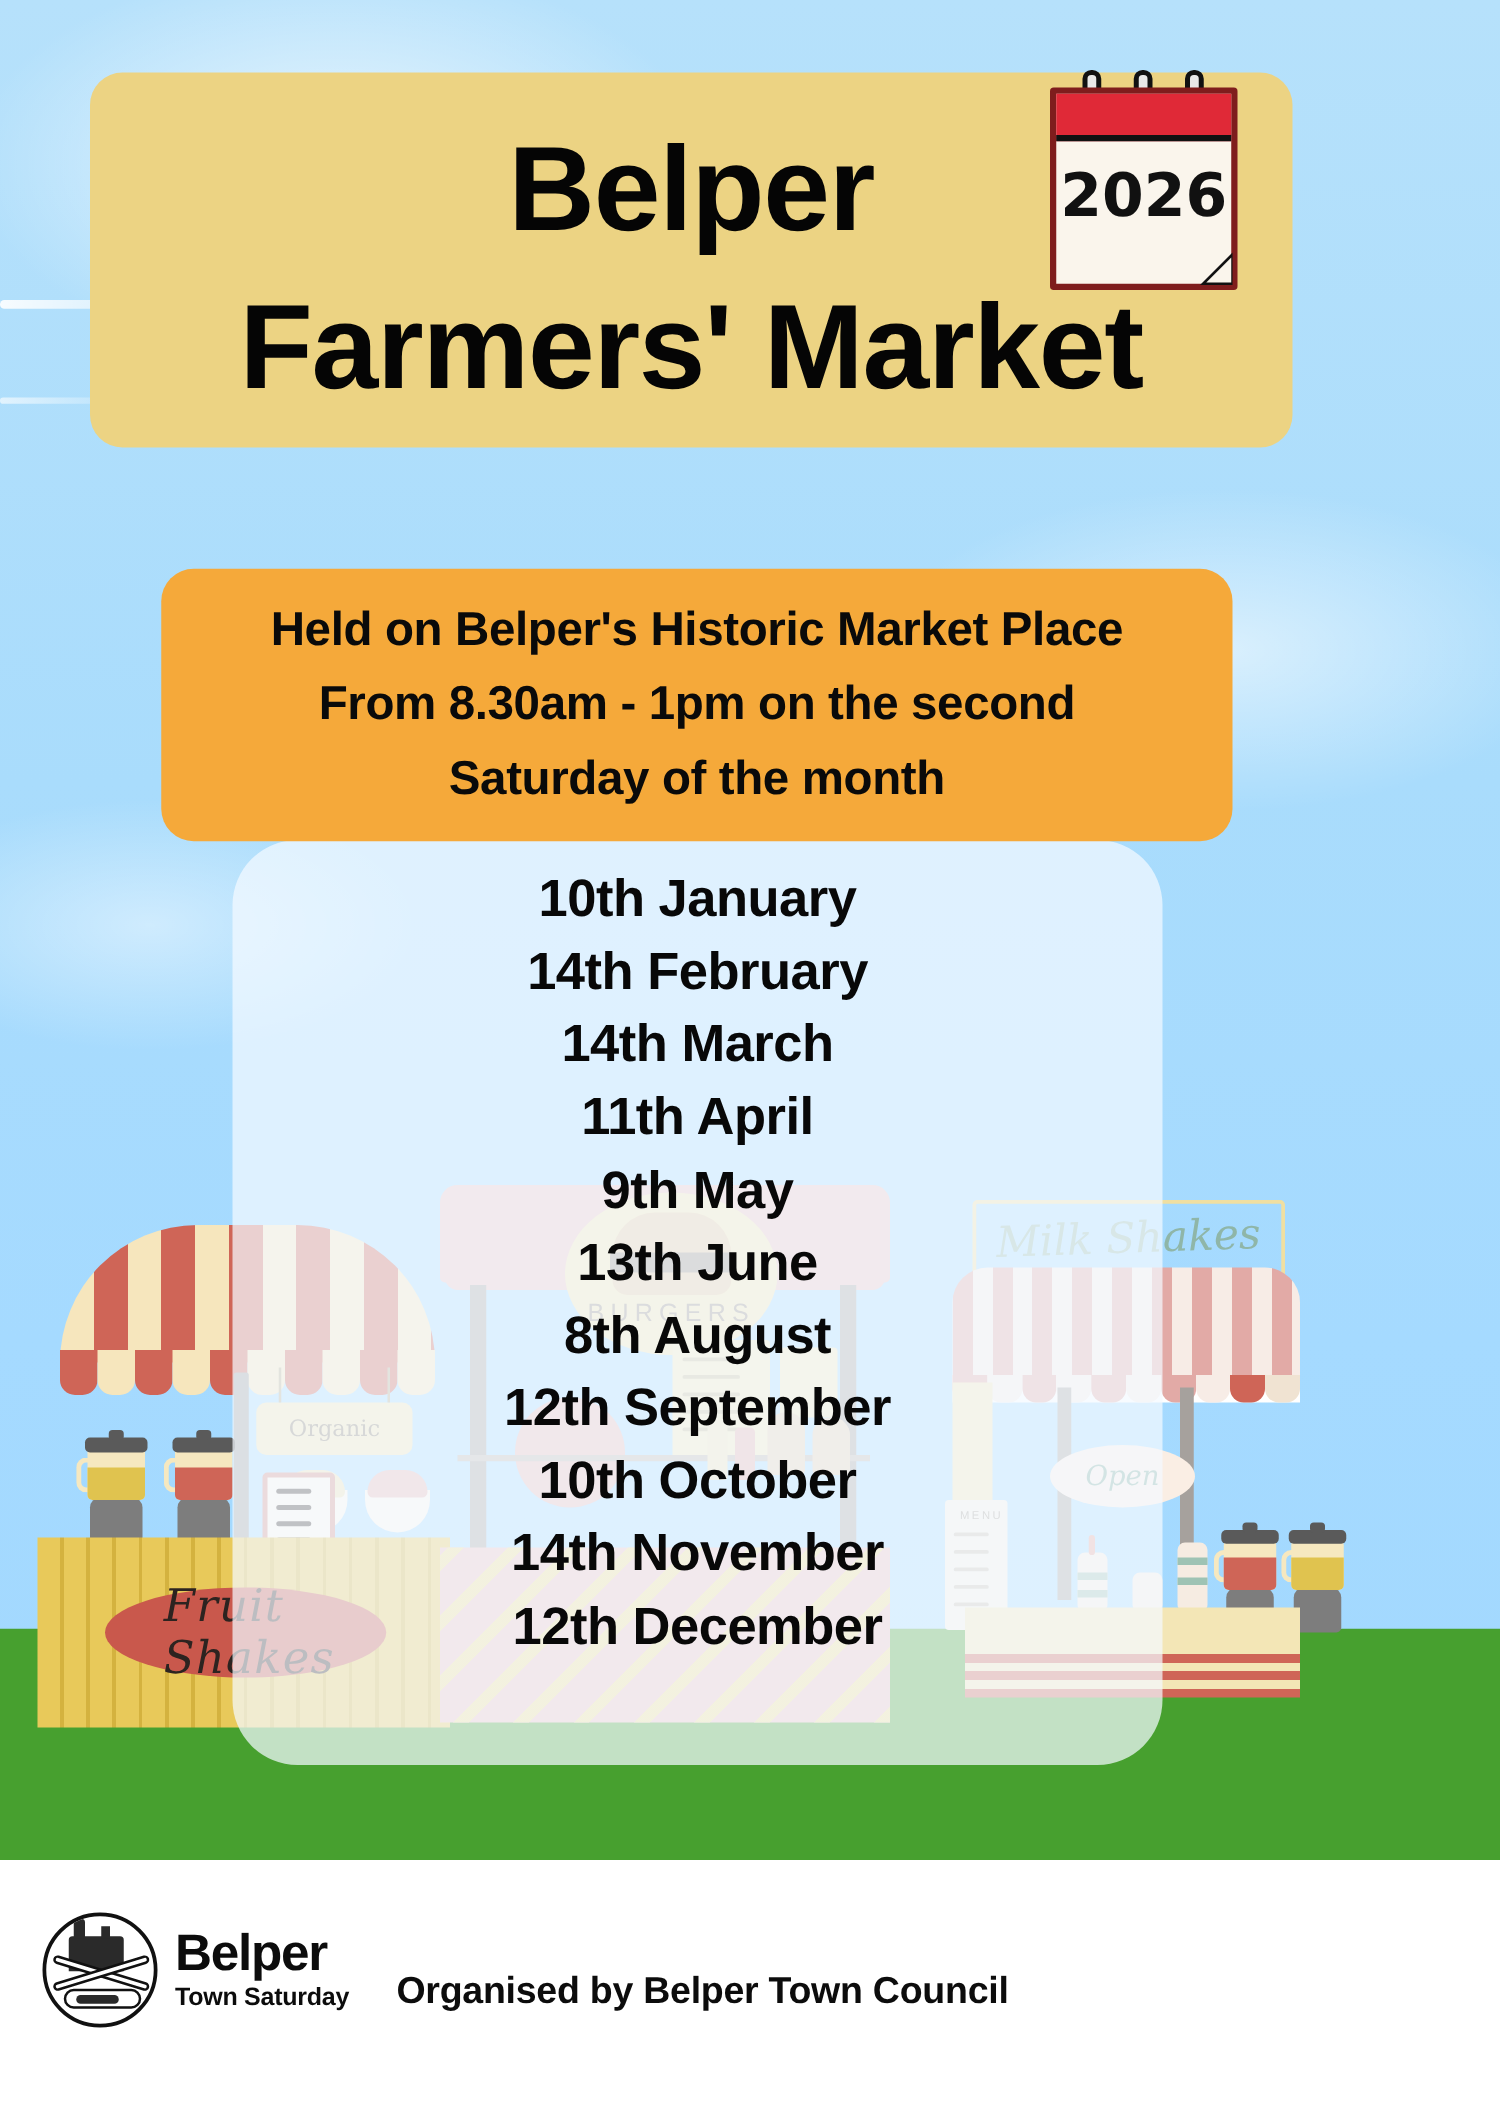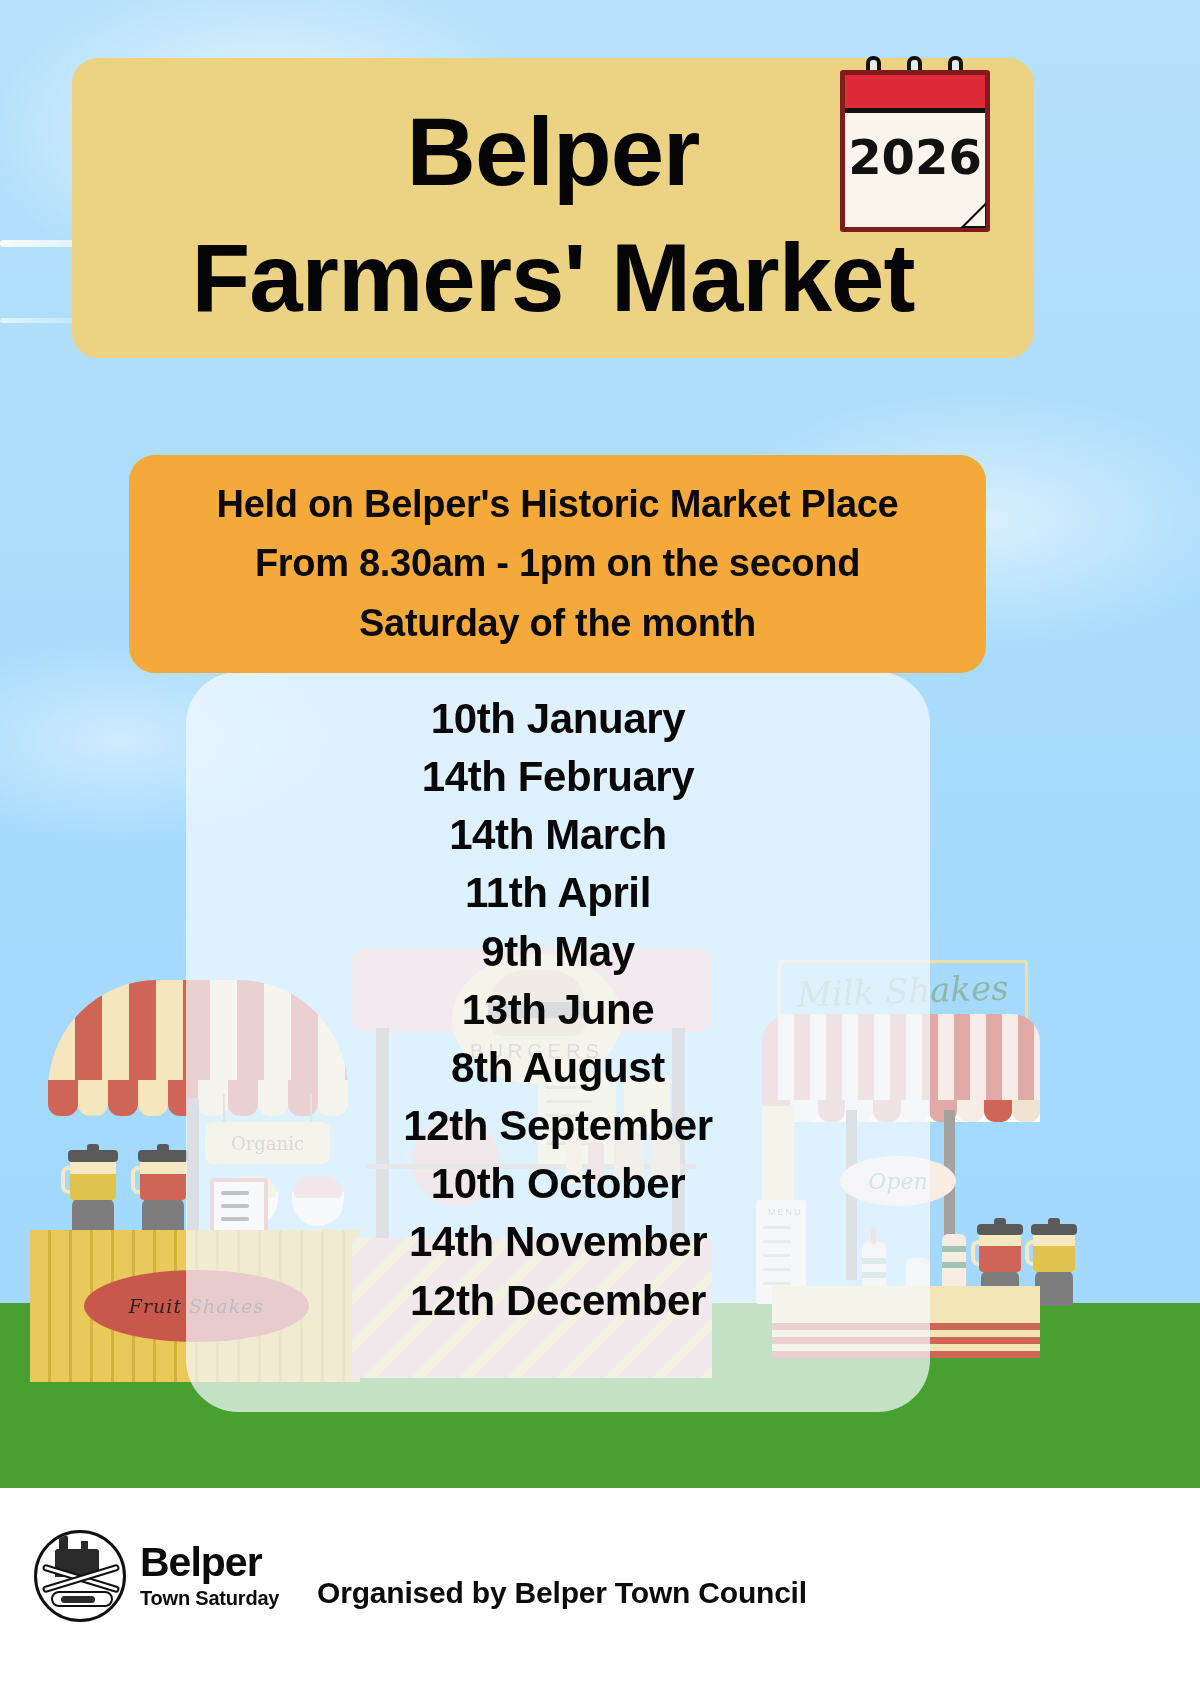--- a/index.html
+++ b/index.html
@@ -75,21 +75,21 @@
     background: repeating-linear-gradient(90deg,
       #e8c95a 0px, #e8c95a 18px, #d4b23f 18px, #d4b23f 21px);
   }
   .oval-sign {
     position:absolute; left: 54px; top: 290px; width: 225px; height: 72px;
     background:#c9584c; border-radius: 50%;
     display:flex; align-items:center; justify-content:center;
   }
   .oval-sign span {
     font-family: "DejaVu Serif", serif; font-style: italic;
-    font-size: 19px; color:#2c2320; letter-spacing:1px;
+    font-size: 36px; color:#2c2320; letter-spacing:1px;margin-left:47px;
   }
   .blender { position:absolute; width: 58px; height: 88px; top: 168px; }
   .blender.b1 { left: 34px; }
   .blender.b2 { left: 104px; }
   .blender .jug {
     position:absolute; left:6px; top:10px; width:46px; height:42px;
     background:#f6e8c0; border-radius:4px;
   }
   .blender .jug::after{
     content:""; position:absolute; left:-9px; top:8px; width:12px; height:20px;

